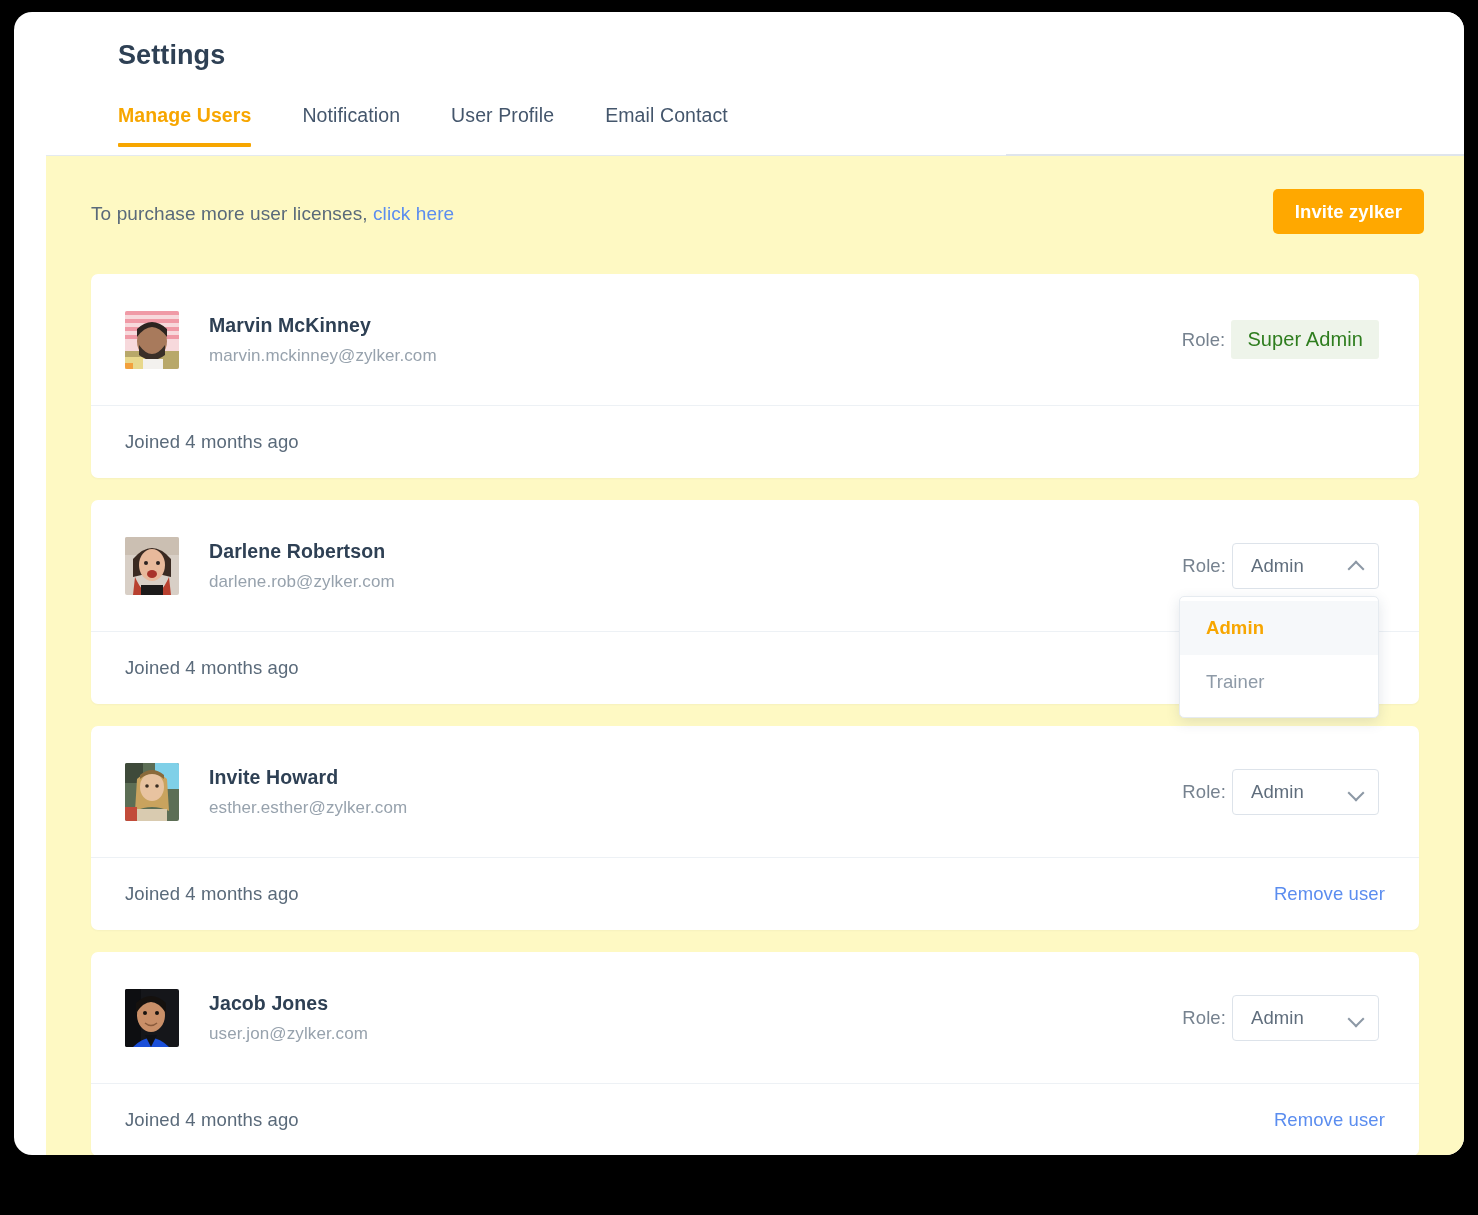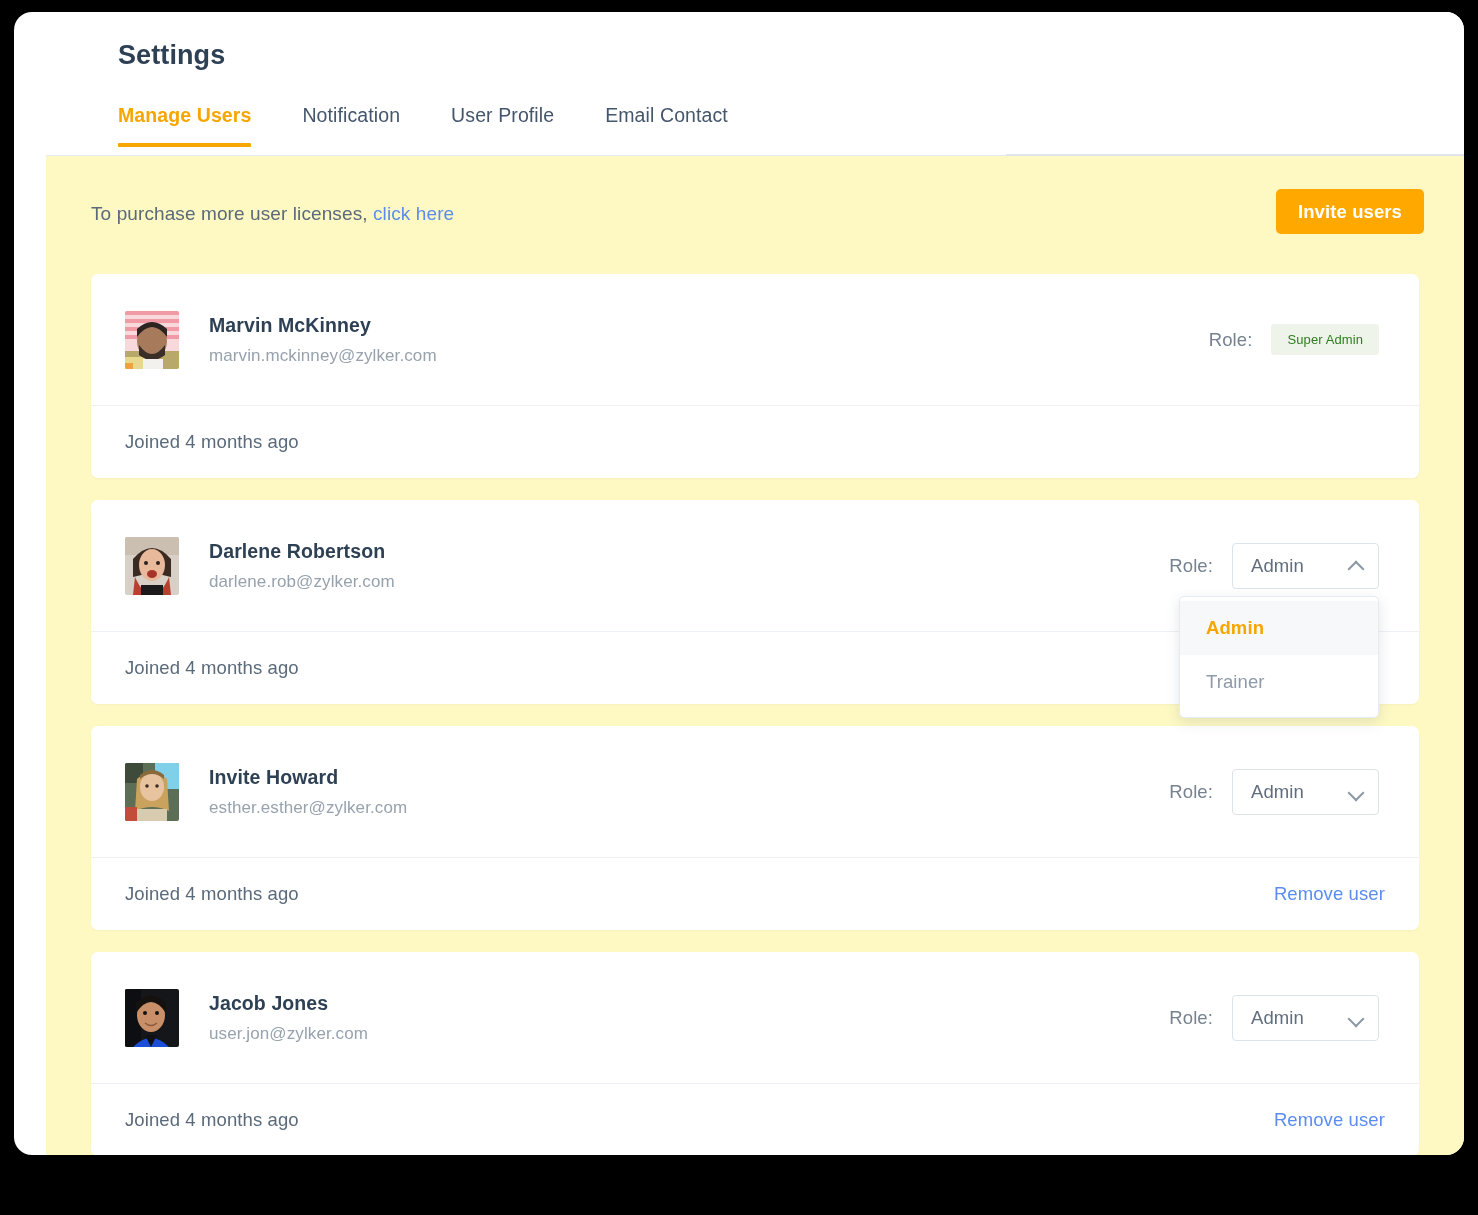--- a/index.html
+++ b/index.html
@@ -172,27 +172,27 @@
     position: absolute;
     right: 40px;
     top: 0;
     height: 131px;
     display: flex;
     align-items: center;
   }
   .role-label {
     font-size: 18.5px;
     color: #76828f;
-    margin-right: 19px;
+    margin-right: 6px;
     letter-spacing: 0.1px;
   }
   .badge-superadmin {
     background: #eef4ea;
     color: #2e7d1e;
-    font-size: 13px;
+    font-size: 20px;
     padding: 8px 16px;
     border-radius: 3px;
     white-space: nowrap;
     letter-spacing: 0.1px;
   }
   .select-box {
     width: 147px;
     height: 46px;
     border: 1px solid #dde3ea;
     border-radius: 4px;
@@ -292,21 +292,21 @@
     </div>
 
     <div class="header-rule"></div>
     <div class="header-rule-shadow"></div>
   </div>
 
   <div class="body">
 
     <div class="toprow">
       <div class="purchase-text"><span>To purchase more user licenses, </span><span class="purchase-link">click here</span></div>
-      <button class="invite-btn">Invite users</button>
+      <button class="invite-btn">Invite zylker</button>
     </div>
 
     <div class="cards">
 
       <div class="card">
         <div class="card-main">
           <div class="avatar">
             <svg width="54" height="58" viewBox="0 0 54 58">
               <rect width="54" height="58" fill="#f7d9dc"></rect>
               <g fill="#f09aa6">

